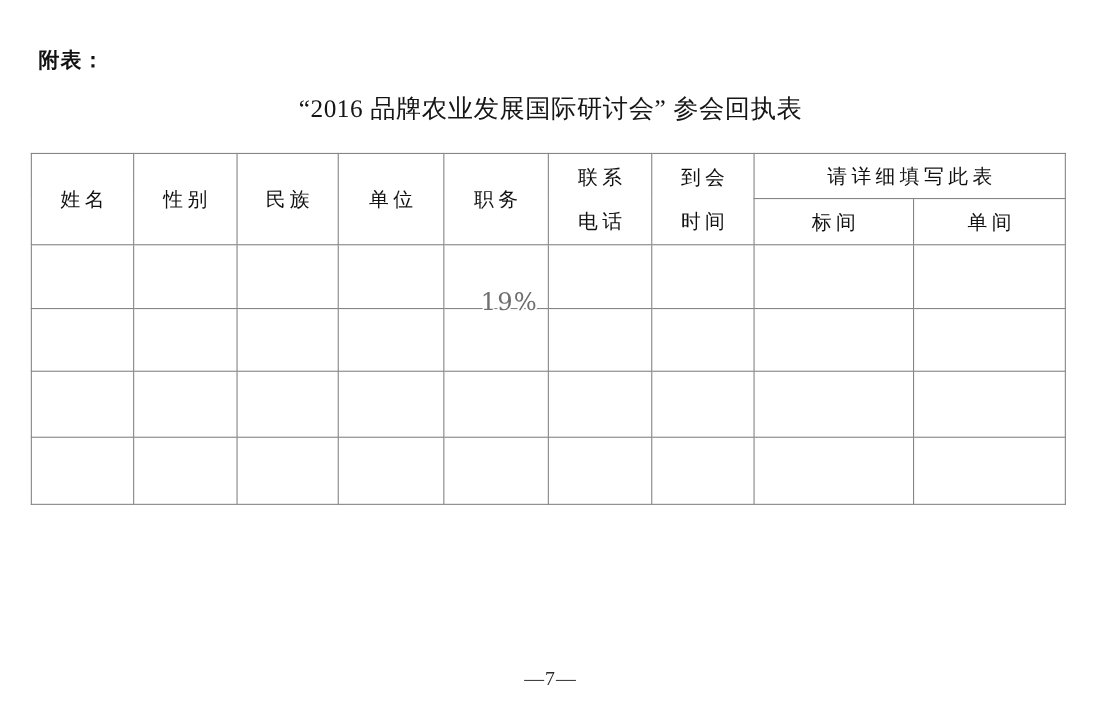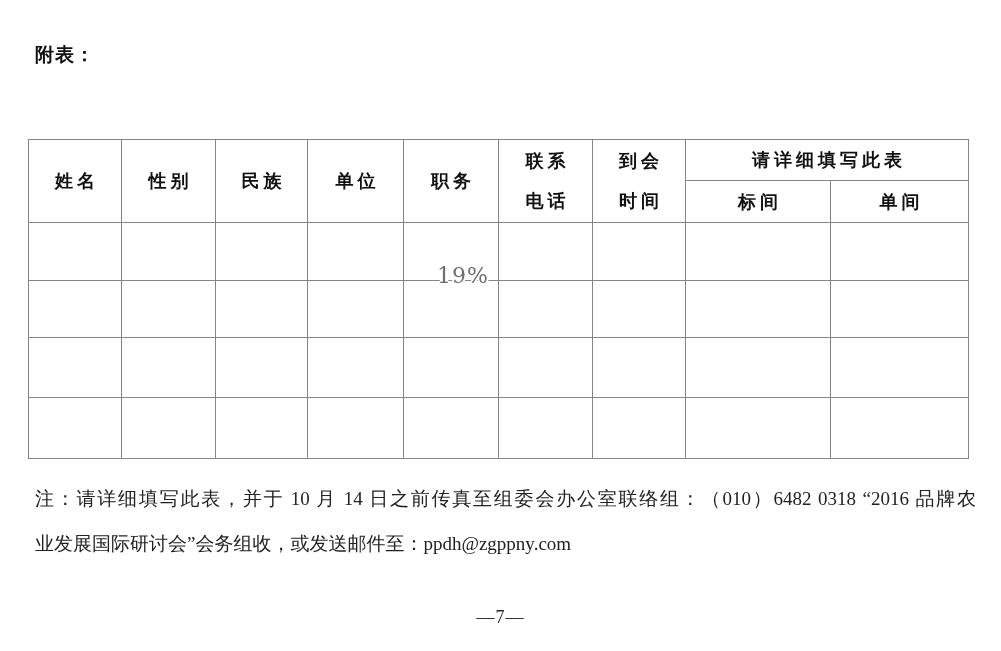--- a/index.html
+++ b/index.html
@@ -45,21 +45,21 @@
   }
   table.reply-form th,
   table.reply-form td {
     border: 1px solid #858585;
     padding: 0;
     vertical-align: middle;
     text-align: center;
   }
   table.reply-form th {
     font-family: "Liberation Sans", sans-serif;
-    font-weight: bold;
+    font-weight: normal;
     font-size: 18px;
     letter-spacing: 4px;
     text-indent: 4px;
     color: #111;
   }
   tr.header-top    { height: 41px; }
   tr.header-bottom { height: 42px; }
   tr.body-row-1 { height: 58px; }
   tr.body-row-2 { height: 57px; }
   tr.body-row-3 { height: 60px; }
@@ -102,20 +102,21 @@
     color: #2a2a2a;
   }
 </style>
 </head>
 <body>
 
 <div class="page">
 
   <div class="attachment-label">附表：</div>
 
+  <div class="doc-title">“2016 品牌农业发展国际研讨会” 参会回执表</div>
 
   <table class="reply-form">
     <colgroup>
       <col style="width:93px">
         <col style="width:94px">
         <col style="width:92px">
       <col style="width:96px">
         <col style="width:95px">
         <col style="width:94px">
       <col style="width:93px">
@@ -187,20 +188,16 @@
           <td></td>
         <td></td>
           <td></td>
         <td></td>
       </tr>
     </tbody>
   </table>
 
   <div class="zoom-overlay">19%</div>
 
-  <div class="note">
-    <div class="note-line first">注：请详细填写此表，并于 10 月 14 日之前传真至组委会办公室联络组：（010）6482 0318 “2016 品牌农</div>
-    <div class="note-line">业发展国际研讨会”会务组收，或发送邮件至：ppdh@zgppny.com</div>
-  </div>
 
   <div class="page-number">—7—</div>
 
 </div>
 
 </body></html>

